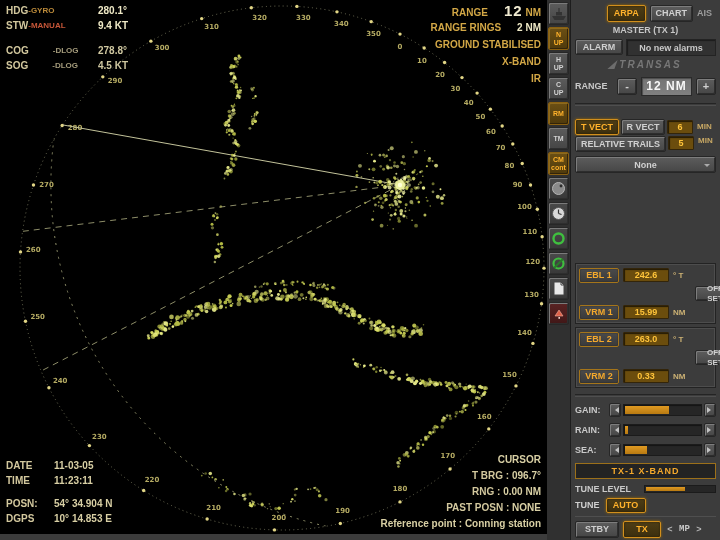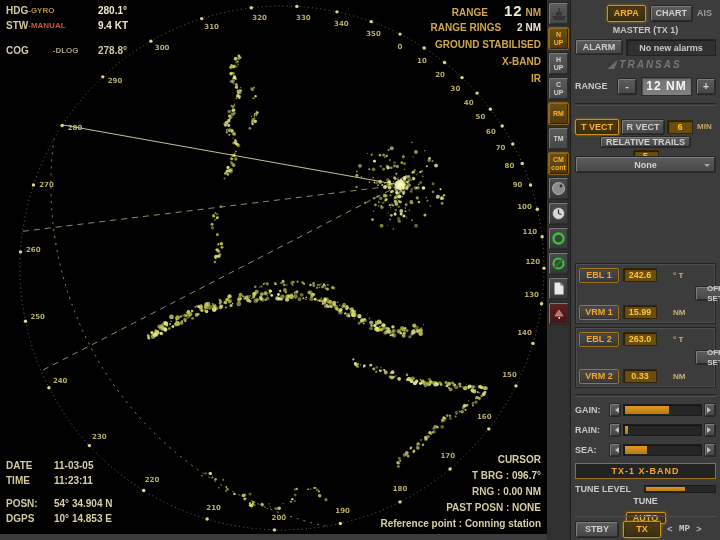--- a/index.html
+++ b/index.html
@@ -75,50 +75,50 @@
   #range-row .lab { width:38px; color:#c9c9c9; }
   #range-minus,#range-plus { width:20px; height:17px; font-size:11px; }
   #range-display { flex:1; height:19px; background:linear-gradient(#747474,#808080);
     border:1px solid #2a2a2a; box-shadow:inset 1px 1px 1px #4c4c4c; color:#f7f7f7;
     font-size:12px; letter-spacing:1px; display:flex; align-items:center; justify-content:center; }
 
   #vect-row { display:flex; align-items:center; gap:2px; height:19px; margin-top:8px; }
   #tvect-btn { width:44px; height:16px; } #rvect-btn { width:44px; height:16px; }
   .minbox { width:26px; height:14px; }
   .minlab { color:#c8a864; font-size:8px; margin-left:2px; }
-  #trails-row { display:flex; align-items:center; gap:2px; height:19px;flex-direction:column; }
+  #trails-row { display:flex; align-items:flex-start; gap:2px; height:19px; }
   #trails-btn { width:91px; height:16px; }
   #trails-drop { height:17px; margin-top:1px; display:flex; align-items:center; justify-content:center; position:relative; }
   #trails-drop .caret { position:absolute; right:5px; width:0; height:0;
     border:3px solid transparent; border-top-color:#aaa; top:7px; }
   .flexspacer { flex:1; }
 
   .ebl-group { border:1px solid #232323; box-shadow:inset 0 0 0 1px #4d4d4d; padding:3px; margin-bottom:3px;
     display:grid; grid-template-columns:40px 46px 18px 1fr; grid-template-rows:16px 16px; gap:21px 4px; align-items:center; }
   .ebl-group .btn { width:40px; height:15px; }
-  .ebl-group .valbox { width:34px; height:14px; }
+  .ebl-group .valbox { width:46px; height:14px; }
   .ebl-unit { font-size:8px; color:#cdb274; }
   .offset-btn { grid-row:1 / span 2; grid-column:4; width:30px; height:33px; justify-self:end;
     flex-direction:column; line-height:10px; font-size:8px; }
 
   .slider-row { display:flex; align-items:center; height:20px; gap:2px; }
   .slider-row .lab { width:32px; color:#c9c9c9; }
   .sl-btn { width:12px; height:14px; padding:0; }
   .tri-l { width:0;height:0;border:3px solid transparent;border-right:4px solid #c2c2c2; }
   .tri-r { width:0;height:0;border:3px solid transparent;border-left:4px solid #c2c2c2; }
   .sl-track { flex:1; height:12px; background:#262626; border:1px solid #1b1b1b;
     box-shadow:inset 1px 1px 1px #141414; position:relative; overflow:hidden; }
   .sl-fill { position:absolute; left:1px; top:1px; bottom:1px; background:linear-gradient(#e09a22,#b87a12); }
 
   #tx-bar { height:16px; margin:3px 0 2px 0; background:#232323; border:1px solid #9c701a;
     color:#f3a82c; display:flex; align-items:center; justify-content:center; letter-spacing:1px; }
   #tune-level-row { display:flex; align-items:center; height:15px; gap:13px; }
   #tune-level-row .lab { color:#c9c9c9; }
   #tune-level-track { width:72px; height:8px; background:#262626; border:1px solid #1b1b1b; position:relative; overflow:hidden; margin-left:auto; }
-  #tune-row { display:flex; align-items:center; height:18px; gap:6px;flex-direction:column; }
+  #tune-row { display:flex; align-items:center; height:18px; gap:6px; }
   #auto-btn { width:40px; height:15px; }
   #bottom-row { display:flex; align-items:center; gap:4px; height:22px; border-top:1px solid #4f4f4f; margin-top:2px; padding-top:3px; }
   #stby-btn { width:44px; height:17px; } #tx-btn { width:38px; height:17px; }
   .mp-arrow { color:#b5b5b5; font-size:9px; width:10px; text-align:center; cursor:pointer; }
   #mp-label { color:#c9c9c9;font-family:Liberation Mono, monospace; }
 </style>
 </head>
 <body>
 
 <div id="screen">
@@ -1253,20 +1253,24 @@
       </div>
       <div class="row">
         <span class="l"><span class="lbl">STW</span><span class="sfx sfx-man">-MANUAL</span></span>
         <span class="val-bright">9.4 KT</span>
       </div>
       <div class="gap"></div>
       <div class="row">
         <span class="l"><span class="lbl">COG</span><span class="sfx sfx-dlog">-DLOG</span></span>
         <span class="val-dim">278.8°</span>
       </div>
+      <div class="row">
+        <span class="l"><span class="lbl">SOG</span><span class="sfx sfx-dlog">-DLOG</span></span>
+        <span class="val-dim">4.5 KT</span>
+      </div>
     </div>
 
     <div class="ov" id="tr-block">
       <div class="row">
           <span class="amber">RANGE</span>
           <span><span class="big-range">12</span> <span class="unit">NM</span></span>
         </div>
       <div class="row">
           <span class="amber">RANGE RINGS</span>
           <span class="val-bright">2 NM</span>

